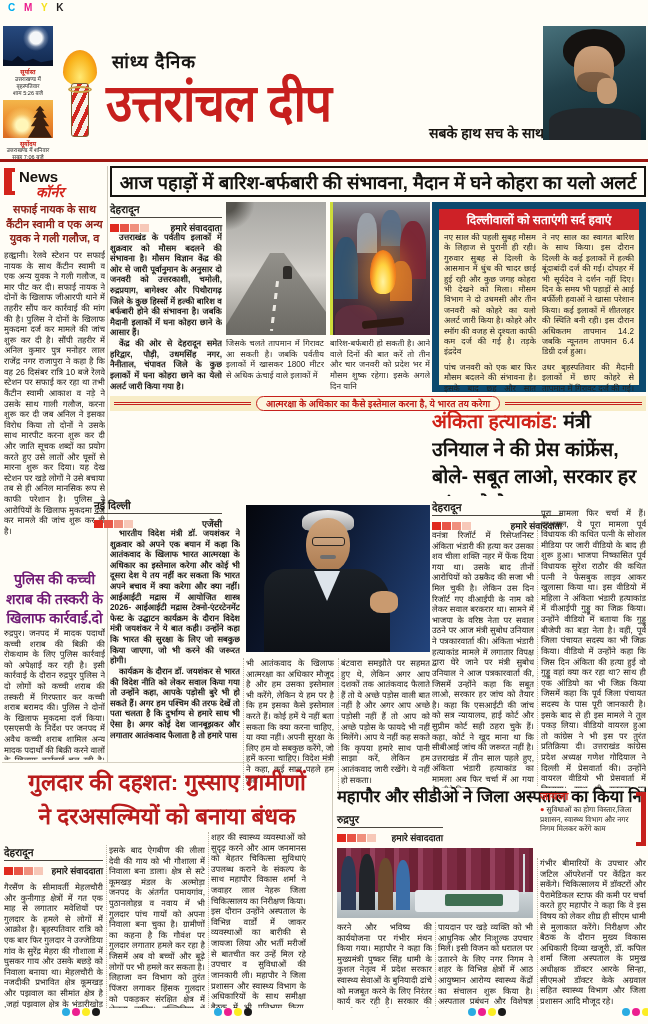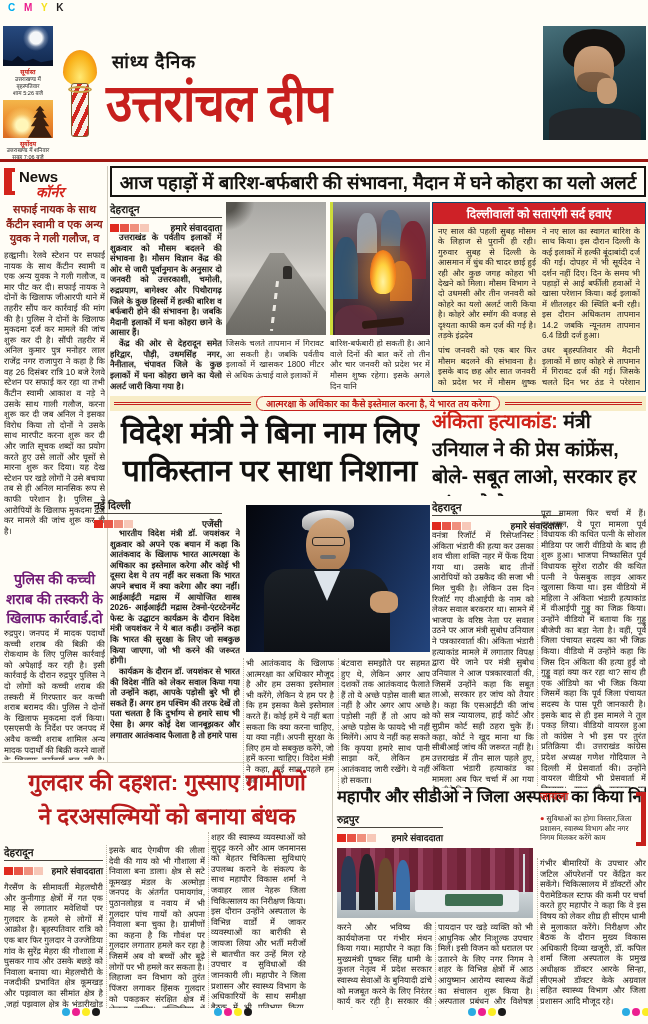--- a/index.html
+++ b/index.html
@@ -47,39 +47,39 @@
   .blocks { display:flex; gap:1px; }
   .blocks i { width:9px; height:8px; display:block; }
   .blocks i:nth-child(1){background:#e02a1e}.blocks i:nth-child(2){background:#e85546}
   .blocks i:nth-child(3){background:#f0907d}.blocks i:nth-child(4){background:#f7c8b8}
   .reporter { font-weight:bold; font-size:9px; }
   
   #lead-box { left:110px; top:166px; width:536px; height:31px; border:2px solid #15130f; background:#fffdf6; display:flex; align-items:center; justify-content:center; }
   #lead-box h1 { font-size:18.5px; font-weight:bold; white-space:nowrap; color:#15130f; }
   .caption { font-size:8.2px; line-height:1.3; text-align:justify; color:#2a2722; overflow:hidden; }
   
-  #delhi-box { left:432px; top:202px; width:214px; height:190px; background:#fcf0cb; border:1px solid #0c4a6e; }
+  #delhi-box { left:432px; top:202px; width:214px; height:190px; background:#fcf0cb; border:7px solid #0c4a6e; }
   #delhi-box .db-head { height:21px; background:#ce2127; color:#fff; font-size:12px; font-weight:bold; display:flex; align-items:center; justify-content:center; }
   #delhi-box .db-cols { display:flex; gap:6px; padding:3px 5px; }
   #delhi-box .db-col { width:99px; height:160px; overflow:hidden; font-size:8.2px; line-height:1.27; text-align:justify; }
   #delhi-box .db-col p + p { margin-top:5px; }
   
   #kicker { left:110px; top:396px; width:536px; height:15px; background:#f7ecc6; display:flex; align-items:center; gap:5px; padding:0 4px; }
   #kicker .kline { flex:1; border-top:3px double #c6201c; height:0; }
   #kicker .kpill { border:1.2px solid #c6201c; border-radius:8px; background:#fdf6df; color:#bd1d18; font-weight:bold; font-size:9.3px; padding:0 9px; white-space:nowrap; }
   
   .jsk-head { font-size:30px; font-weight:bold; line-height:1.28; text-align:center; color:#121110; }
   .ankita-head { font-size:19.5px; font-weight:bold; line-height:1.42; color:#14120f; }
   .ankita-head .red { color:#d02318; }
   .guldar-head { font-size:22.5px; font-weight:bold; line-height:1.5; text-align:center; color:#b91c1c; }
   .mayor-head { font-size:16.5px; font-weight:bold; white-space:nowrap; color:#14120f; }
   
   #jayja { left:540px; top:788px; width:106px; height:64px; }
   #jayja .jt { color:#d3241c; font-weight:bold; font-size:11px; }
-  #jayja .jb { font-size:7.4px; line-height:1.3; width:92px; margin-top:11px; }
+  #jayja .jb { font-size:7.4px; line-height:1.3; width:92px; margin-top:2px; }
   #jayja .jb .dot { color:#d3241c; }
   #jayja .jbracket { position:absolute; right:0; top:4px; width:10px; height:54px; border-top:4px solid #c6201c; border-right:5px solid #c6201c; border-bottom:4px solid #c6201c; }
   
   .photo { position:absolute; overflow:hidden; }
   .blob { position:absolute; border-radius:45% 45% 0 0; }
   
   .regdots { display:flex; gap:2px; }
   .regdots i { width:8px; height:8px; border-radius:50%; display:block; }
   .regdots i:nth-child(1){background:#2bace2}.regdots i:nth-child(2){background:#ec1f8f}
   .regdots i:nth-child(3){background:#fced23}.regdots i:nth-child(4){background:#1a1a1a}
@@ -117,20 +117,21 @@
   </div>
 
   <div class="abs" style="left:58px;top:50px;width:44px;height:90px;">
     <div class="dec" style="left:5px;top:0;width:34px;height:36px;background:radial-gradient(ellipse at 50% 75%,#ffe973 0%,#f9b31b 55%,#ef7c12 90%);border-radius:50% 50% 50% 50%/62% 62% 38% 38%;"></div>
     <div class="dec" style="left:13px;top:33px;width:18px;height:54px;background:repeating-linear-gradient(115deg,#f5f1e8 0 5px,#d2261f 5px 9px);border:1px solid #7c6136;border-radius:3px;"></div>
     <div class="dec" style="left:10px;top:36px;width:24px;height:7px;border:2px solid #caa34a;border-radius:50%;"></div>
   </div>
 
   <div class="abs" id="edition" style="left:112px;top:49px;">सांध्य दैनिक</div>
   <div class="abs" id="paper-title" style="left:106px;top:66px;width:436px;">उत्तरांचल दीप</div>
+  <div class="abs" id="tagline" style="left:300px;top:123px;width:244px;">सबके हाथ सच के साथ</div>
 
   <div class="photo" style="left:543px;top:26px;width:103px;height:114px;background:linear-gradient(160deg,#47707a 0%,#23424c 45%,#10262c 100%);">
     <div class="dec" style="left:20px;top:3px;width:62px;height:42px;background:#151210;border-radius:50% 50% 45% 45%;"></div>
     <div class="dec" style="left:31px;top:20px;width:40px;height:46px;background:linear-gradient(180deg,#caa07c,#b08058);border-radius:45%;"></div>
     <div class="dec" style="left:34px;top:46px;width:34px;height:20px;background:rgba(30,20,15,.38);border-radius:40%;"></div>
     <div class="dec" style="left:54px;top:52px;width:20px;height:26px;background:#c49a74;border-radius:40%;"></div>
     <div class="dec" style="left:6px;bottom:0;width:92px;height:32px;background:#23272b;border-radius:40% 40% 0 0;"></div>
   </div>
 
   <div class="abs" id="redrule"></div>
@@ -201,24 +202,20 @@
       </div>
     </div>
   </div>
 
   <div class="abs" id="kicker">
     <span class="kline"></span>
     <span class="kpill">आत्मरक्षा के अधिकार का कैसे इस्तेमाल करना है, ये भारत तय करेगा</span>
     <span class="kline"></span>
   </div>
 
-  <div class="abs jsk-head" style="left:110px;top:414px;width:320px;">
-    <div>विदेश मंत्री ने बिना नाम लिए</div>
-    <div>पाकिस्तान पर साधा निशाना</div>
-  </div>
   <div class="abs byline" style="left:94px;top:498px;width:128px;">
     <div class="city">नई दिल्ली</div>
     <div class="row">
       <span class="blocks">
           <i></i>
           <i></i>
           <i></i>
           <i></i>
         </span>
       <span class="reporter">एजेंसी</span>

